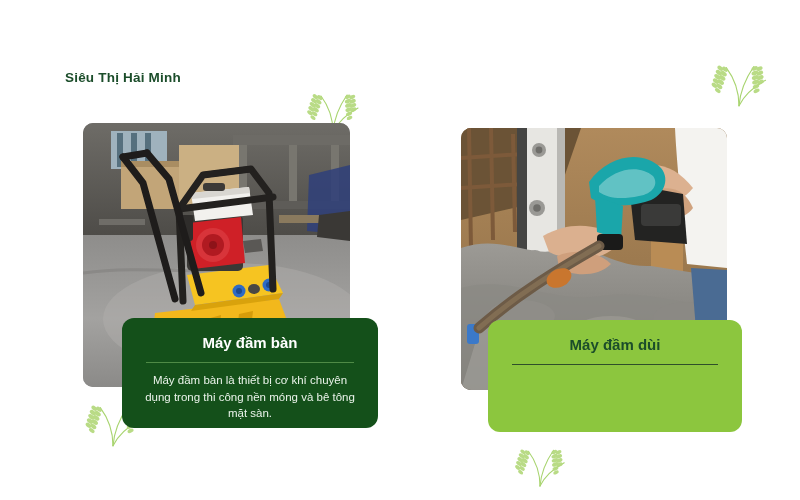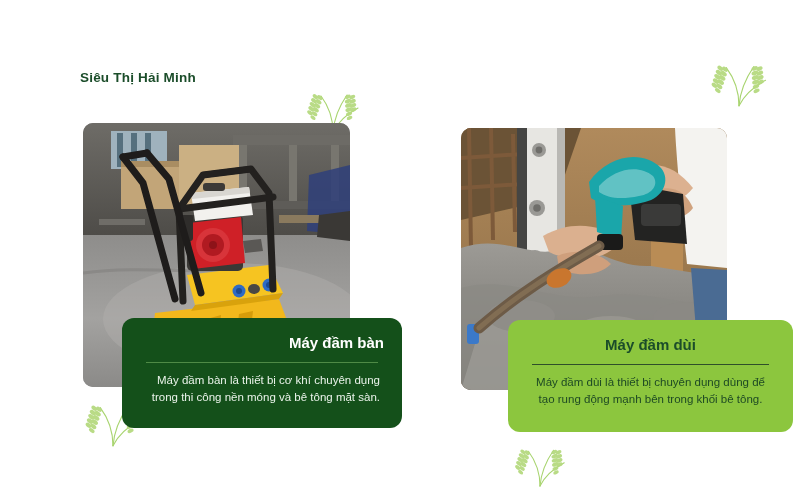--- a/index.html
+++ b/index.html
@@ -16,21 +16,21 @@
   .canvas {
     position: relative;
     width: 800px;
     height: 500px;
     background: #ffffff;
   }
 
   
   .brand {
     position: absolute;
-    left: 80px;
+    left: 65px;
     top: 70px;
     font-size: 13.5px;
     font-weight: bold;
     letter-spacing: 0.2px;
     color: #1b4d2a;
     white-space: nowrap;
   }
 
   
   .sprig {
@@ -72,29 +72,28 @@
   .caption {
     position: absolute;
     border-radius: 12px;
     box-sizing: border-box;
     text-align: center;
     padding: 14px 18px 16px 18px;
   }
   .caption-left {
     left: 122px;
     top: 318px;
-    width: 280px;
+    width: 256px;
     height: 110px;
     background: #14501a;
-    text-align: right;
   }
   .caption-right {
-    left: 508px;
+    left: 488px;
     top: 320px;
-    width: 285px;
+    width: 254px;
     height: 112px;
     background: #8cc63e;
   }
   .caption-title {
     font-size: 15px;
     font-weight: bold;
     line-height: 1.1;
     margin: 3px 0 0 0;
   }
   .caption-left .caption-title { color: #ffffff; }
@@ -441,17 +440,16 @@
         <path d="M138 118 C118 130 96 142 70 160 C52 172 34 186 18 200" stroke="#6d5b47" stroke-width="11" fill="none" stroke-linecap="round"></path>
         <path d="M138 118 C118 130 96 142 70 160 C52 172 34 186 18 200" stroke="#8a7559" stroke-width="5" fill="none" stroke-linecap="round" opacity="0.7"></path>
 
         <ellipse cx="98" cy="150" rx="13" ry="9" fill="#c9762e" transform="rotate(-25 98 150)"></ellipse>
       </svg>
     </div>
 
     <div class="caption caption-right">
       <div class="caption-title">Máy đầm dùi</div>
       <div class="caption-rule"></div>
-      <div class="caption-desc">Máy đầm dùi là thiết bị chuyên dụng dùng để tạo rung động mạnh bên trong khối bê tông.</div>
     </div>
   </div>
 
 </div>
 
 </body></html>

